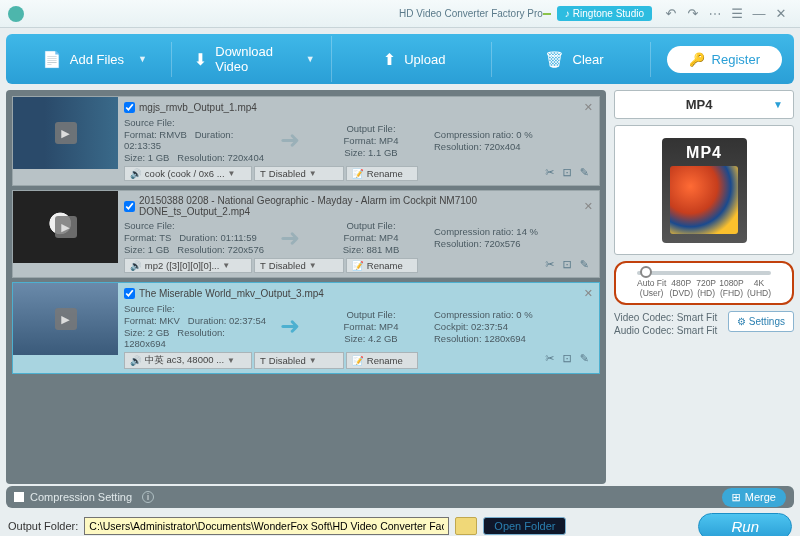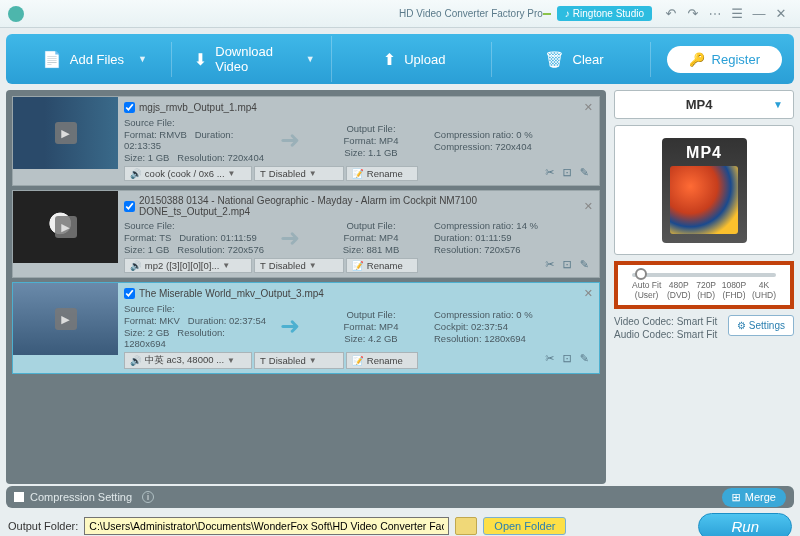--- a/index.html
+++ b/index.html
@@ -51,40 +51,40 @@
 
 .outfmt-label { font-size: 12px; color: #4a5a62; padding: 4px 2px; }
 .outfmt-sel { background: #fff; border: 1px solid #b0bcc0; padding: 6px 10px; display: flex; align-items: center; border-radius: 3px; }
 .outfmt-sel .val { flex: 1; text-align: center; font-weight: bold; color: #333; font-size: 13px; }
 .outfmt-sel .dd { color: #2a9fd6; font-size: 10px; }
 .fmt-preview { background: #fff; border: 1px solid #b0bcc0; height: 130px; display: flex; align-items: center; justify-content: center; border-radius: 3px; }
 .fmt-card { width: 85px; height: 105px; background: linear-gradient(#333, #555); border-radius: 4px; position: relative; display: flex; flex-direction: column; align-items: center; padding-top: 6px; }
 .fmt-card .fmt-txt { color: #fff; font-weight: bold; font-size: 16px; letter-spacing: 1px; }
 .fmt-card .fmt-img { width: 68px; height: 68px; margin-top: 4px; background: radial-gradient(circle at 30% 30%, #ff6b35, #c73e1d 40%, #1a4a8e 60%, #fbc02d 80%); border-radius: 3px; }
 
-.quality-slider { background: #fff; border: 4px solid #c2410c; padding: 8px 14px 4px; border-radius: 0; }
+.quality-slider { background: #fff; border: 2px solid #c2410c; padding: 8px 21px 4px; border-radius: 12px; }
 .slider-track { height: 4px; background: #c8d0d4; border-radius: 2px; position: relative; margin-bottom: 4px; }
 .slider-thumb { position: absolute; left: 2%; top: -5px; width: 12px; height: 12px; background: #fff; border: 2px solid #888; border-radius: 50%; }
 .slider-labels { display: flex; justify-content: space-between; font-size: 8.5px; color: #666; }
 .slider-labels div { text-align: center; line-height: 1.15; }
 
 .codec-info { font-size: 10px; color: #5a6a72; line-height: 1.35; display: flex; align-items: flex-start; gap: 4px; }
 .codec-info .txt { flex: 1; }
 .settings-btn { background: #fff; border: 1px solid #8ab4d0; color: #2a7fb0; font-size: 10px; padding: 3px 8px; border-radius: 3px; display: flex; align-items: center; gap: 3px; cursor: pointer; align-self: flex-start; }
 
 .comp-bar { margin: 2px 6px 2px; height: 22px; background: #6e7c82; display: flex; align-items: center; padding: 0 8px; color: #e0e8ea; font-size: 11px; border-radius: 6px; }
 .comp-bar .sq { width: 10px; height: 10px; background: #fff; margin-right: 6px; }
 .comp-bar .info { margin-left: 10px; width: 12px; height: 12px; border: 1px solid #b0c0c4; border-radius: 50%; font-size: 9px; display: flex; align-items: center; justify-content: center; }
 .merge-btn { margin-left: auto; background: #3aa8d8; color: #fff; padding: 3px 10px; border-radius: 10px; font-size: 11px; display: flex; align-items: center; gap: 4px; cursor: pointer; }
 
 .footer { display: flex; align-items: center; padding: 4px 8px; gap: 6px; height: 32px; background: #e8eef0; }
 .footer .lbl { font-size: 11px; color: #333; }
 .footer input[type=text] { flex: 1; max-width: 365px; font-size: 10.5px; padding: 2px 4px; border: 1px solid #737373; background: #fef9c3; }
 .folder-icon { width: 22px; height: 18px; background: #f0d878; border: 1px solid #c0a850; border-radius: 2px; cursor: pointer; }
-.open-folder-btn { background: #fde047; border: 1px solid #7ab0d0; color: #2a7fb0; font-size: 11px; padding: 2px 10px; border-radius: 3px; cursor: pointer; }
+.open-folder-btn { background: #0f172a; border: 1px solid #7ab0d0; color: #2a7fb0; font-size: 11px; padding: 2px 10px; border-radius: 3px; cursor: pointer; }
 .run-btn { margin-left: auto; background: linear-gradient(#4dc4f0, #2a9fd6); color: #fff; font-size: 15px; font-style: italic; padding: 4px 32px; border-radius: 14px; border: 1px solid #1a8fc6; cursor: pointer; }
 
 .thumb.t1 { background: linear-gradient(90deg, #2a4a6a 30%, #3a6a8a); }
 .thumb.t2 { background: radial-gradient(circle at 45% 45%, #f0f0f0 15%, #222 16%); }
 .thumb.t3 { background: linear-gradient(#6a8aaa, #3a5a7a); }
 </style>
 </head>
 <body>
 
 <div class="titlebar">
@@ -146,21 +146,21 @@
           <span>Size: 1 GB&nbsp;&nbsp;&nbsp;Resolution: 720x404</span>
         </div>
         <div class="arrow">➜</div>
         <div class="col out">
           <span>Output File:</span>
           <span>Format: MP4</span>
           <span>Size: 1.1 GB</span>
         </div>
         <div class="col comp">
           <span>Compression ratio: 0 %</span>
-          <span>Compression: 720x404</span>
+          <span>Resolution: 720x404</span>
         </div>
       </div>
       <div class="item-ctrl">
         <div class="ctrl-box aud">
               <span>🔊</span>
               <span>cook (cook / 0x6 ...</span>
               <span class="dd">▼</span>
             </div>
         <div class="ctrl-box sub">
               <span>T</span>
@@ -179,38 +179,37 @@
       </div>
     </div>
       </div>
       <div class="item">
     <div class="thumb t2">
       <div class="play">▶</div>
     </div>
     <div class="item-body">
       <div class="item-title">
         <input type="checkbox" checked="" style="">
-        <span class="name">20150388 0134 - National Geographic - Mayday - Alarm im Cockpit NM7100 DONE_ts_Output_2.mp4</span>
+        <span class="name">20150388 0208 - National Geographic - Mayday - Alarm im Cockpit NM7100 DONE_ts_Output_2.mp4</span>
         <span class="close-x">✕</span>
       </div>
       <div class="item-info">
         <div class="col src">
           <span>Source File:</span>
           <span>Format: TS&nbsp;&nbsp;&nbsp;Duration: 01:11:59</span>
           <span>Size: 1 GB&nbsp;&nbsp;&nbsp;Resolution: 720x576</span>
         </div>
         <div class="arrow">➜</div>
         <div class="col out">
           <span>Output File:</span>
           <span>Format: MP4</span>
           <span>Size: 881 MB</span>
         </div>
         <div class="col comp">
           <span>Compression ratio: 14 %</span>
-          <span>Duration: 01:11:59</span>
           <span>Resolution: 720x576</span>
         </div>
       </div>
       <div class="item-ctrl">
         <div class="ctrl-box aud">
               <span>🔊</span>
               <span>mp2 ([3][0][0][0]...</span>
               <span class="dd">▼</span>
             </div>
         <div class="ctrl-box sub">

